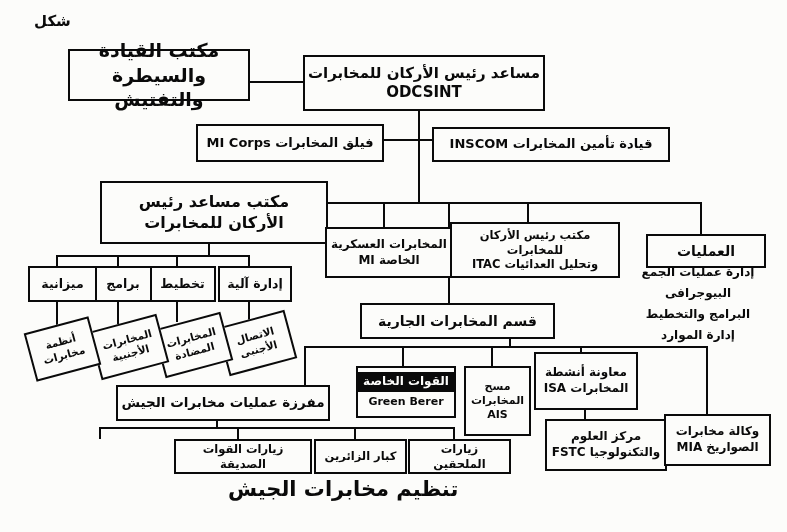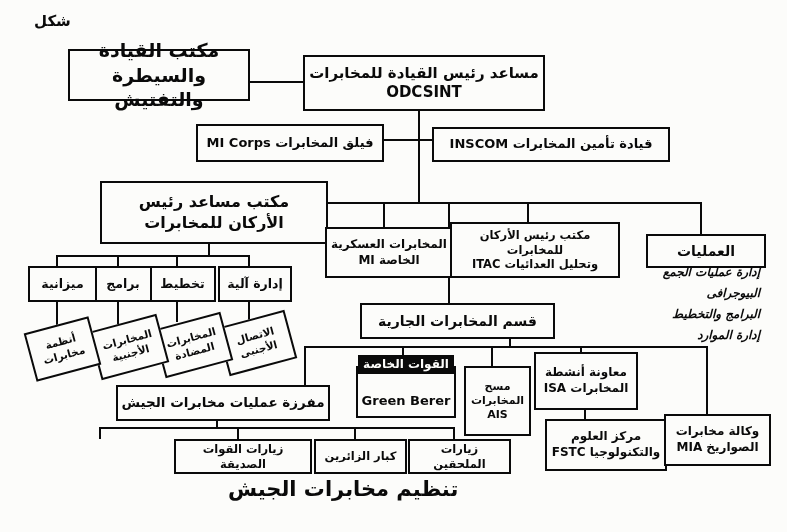--- a/index.html
+++ b/index.html
@@ -6,24 +6,24 @@
   .canvas{position:relative;width:787px;height:532px;background:#fcfcfa;
           font-family:"DejaVu Sans","Liberation Sans",sans-serif;color:#0a0a0a;overflow:hidden;}
   .box{position:absolute;border:2px solid #0a0a0a;background:#fcfcfa;
        display:flex;flex-direction:column;align-items:center;justify-content:center;
        text-align:center;font-weight:700;line-height:1.3;padding:1px 3px;}
   .p0{padding:0;}
   .hline{position:absolute;height:2px;background:#0a0a0a;}
   .vline{position:absolute;width:2px;background:#0a0a0a;}
   .tilted{transform:rotate(-15deg);}
   .inv{background:#0a0a0a;color:#fcfcfa;width:100%;padding:2px 0;font-size:12px;}
-  .gb2{padding:19px 0;font-size:13px;}
+  .gb2{padding:3px 0;font-size:11px;}
   .label{position:absolute;font-weight:700;}
   .title{position:absolute;font-weight:700;text-align:left;}
-  .notes{position:absolute;font-weight:700;font-style:italic;}
+  .notes{position:absolute;font-weight:700;text-align:center;}
 </style>
 </head>
 <body>
 
 <div class="canvas">
 
   <div class="label" style="left:34px;top:12px;font-size:15px">شكل</div>
 
   <div class="hline" style="left:240px;top:81px;width:63px"></div>
   <div class="vline" style="left:418px;top:105px;height:99px"></div>
@@ -52,21 +52,21 @@
   <div class="vline" style="left:706px;top:346px;height:68px"></div>
   <div class="vline" style="left:584px;top:404px;height:16px"></div>
   <div class="vline" style="left:216px;top:415px;height:13px"></div>
   <div class="hline" style="left:99px;top:427px;width:356px"></div>
   <div class="vline" style="left:99px;top:427px;height:12px"></div>
   <div class="vline" style="left:237px;top:427px;height:12px"></div>
   <div class="vline" style="left:354px;top:427px;height:12px"></div>
   <div class="vline" style="left:453px;top:427px;height:12px"></div>
 
   <div class="box" style="left:303px;top:55px;width:232px;height:50px;font-size:15px" dir="rtl">
-    <div>مساعد رئيس القيادة للمخابرات</div>
+    <div>مساعد رئيس الأركان للمخابرات</div>
     <div>ODCSINT</div>
   </div>
 
   <div class="box" style="left:68px;top:49px;width:172px;height:46px;font-size:19px" dir="rtl">
     <div>مكتب القيادة</div>
     <div>والسيطرة والتفتيش</div>
   </div>
 
   <div class="box" style="left:196px;top:124px;width:178px;height:32px;font-size:13px" dir="rtl">
     <div>فيلق المخابرات MI Corps</div>

